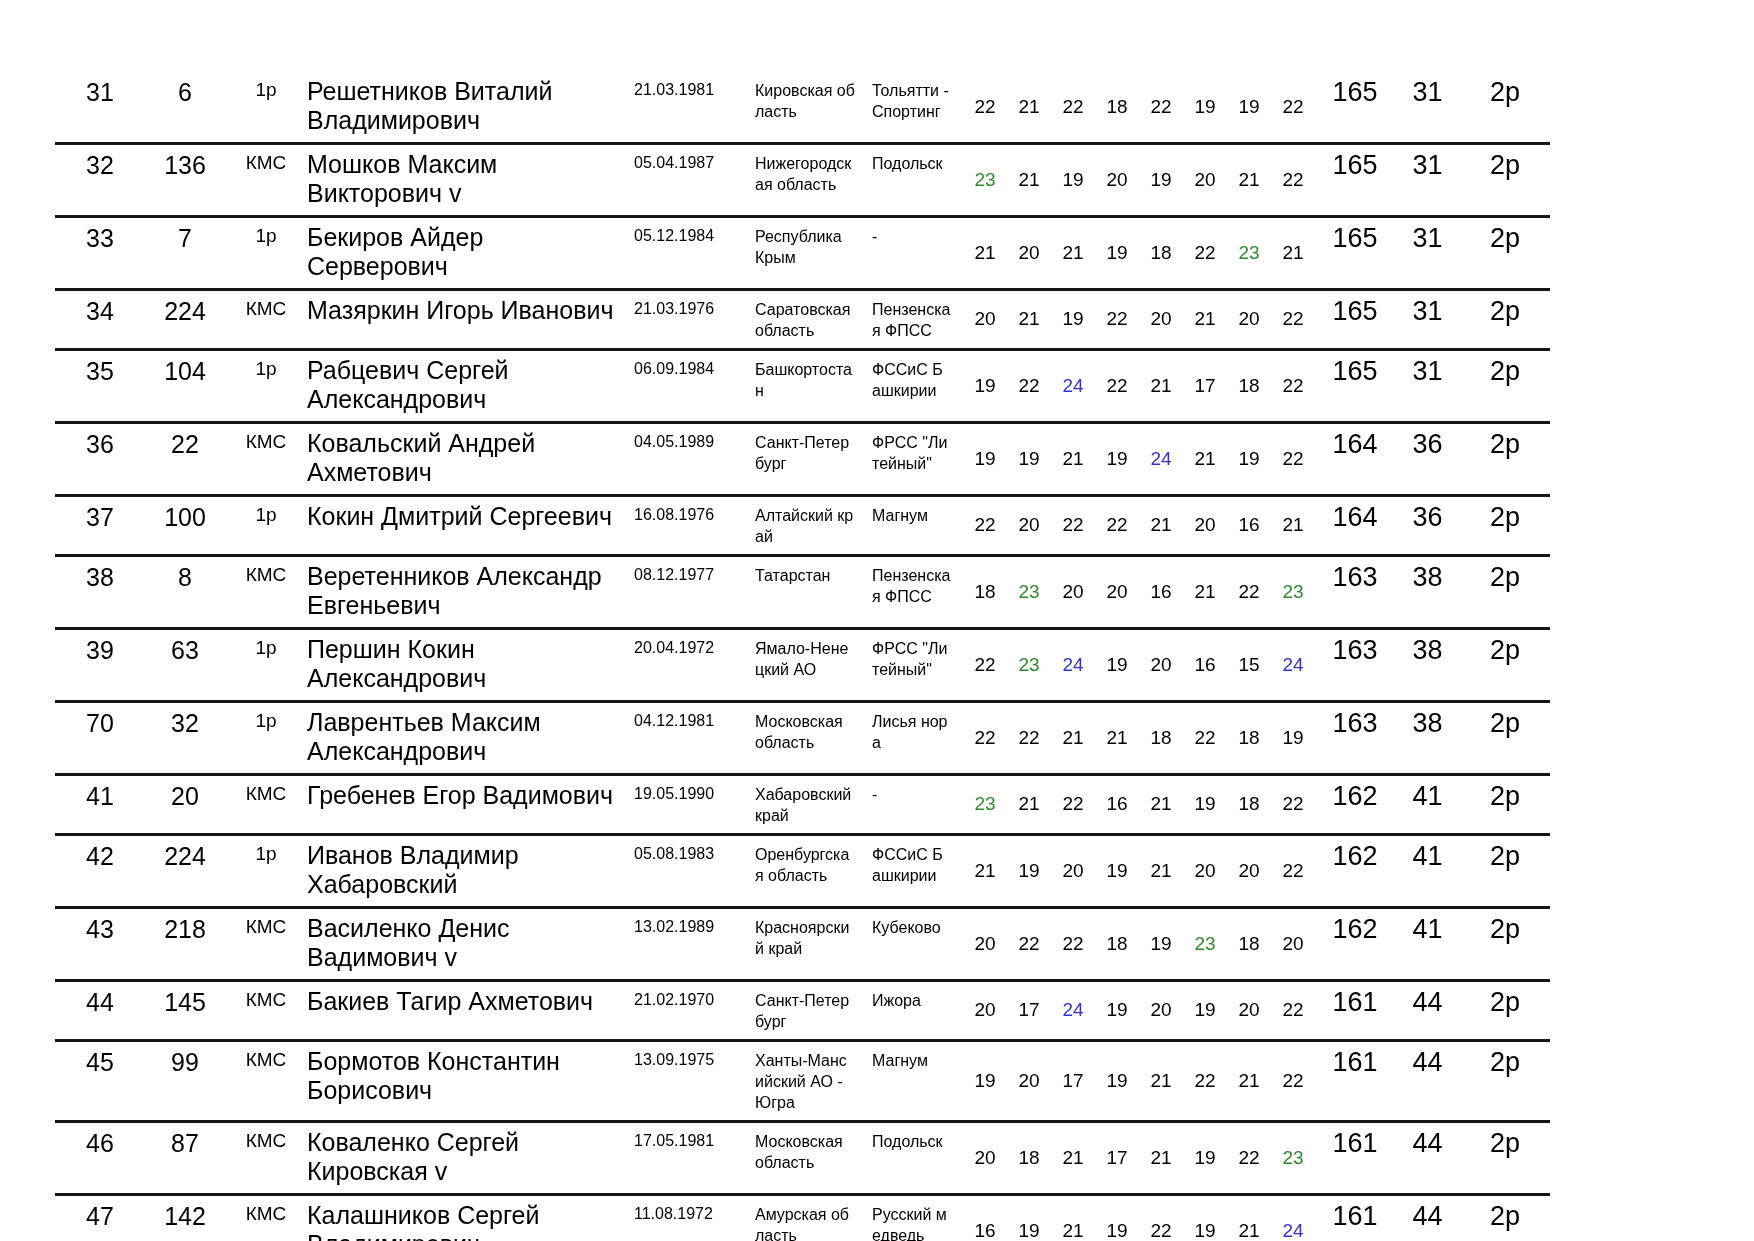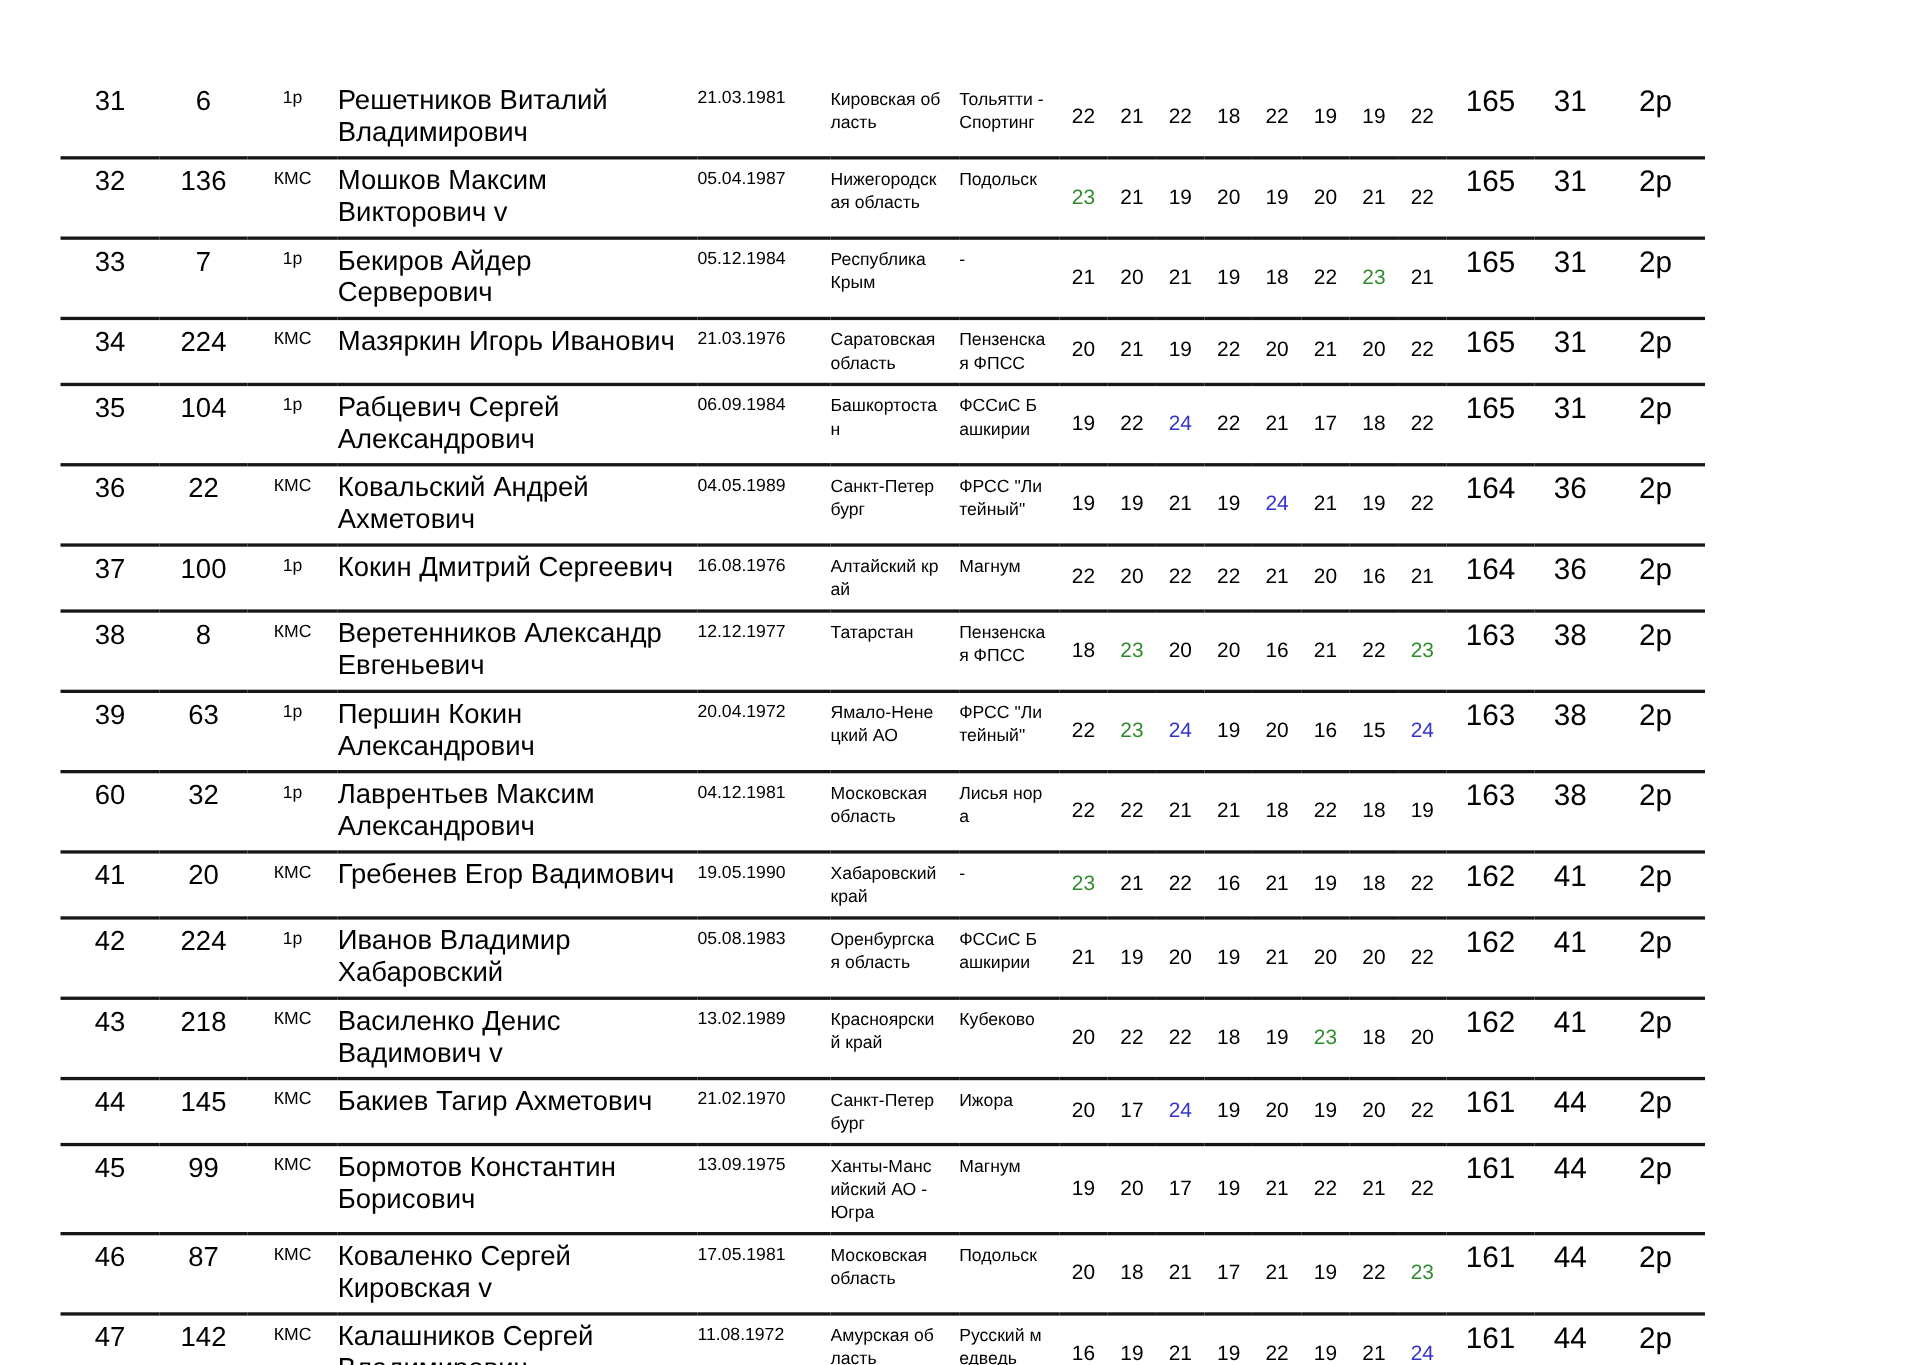--- a/index.html
+++ b/index.html
@@ -30,21 +30,21 @@
     overflow: hidden;
   }
   tr.row + tr.row td {
     border-top: 3px solid #161616;
   }
   tr.row:last-child td {
     border-bottom: 2px solid #2a2a2a;
   }
   .c-num   { text-align: center; font-size: 25px; line-height: 30px; }
   .c-bib   { text-align: center; font-size: 25px; line-height: 30px; }
-  .c-title { text-align: center; font-size: 16px; line-height: 22px; padding-top: 7px; }
+  .c-title { text-align: center; font-size: 19px; line-height: 22px; padding-top: 7px; }
   .c-name  { text-align: left; font-size: 25px; line-height: 29px; padding-right: 14px; }
   .c-date  { text-align: left; font-size: 16px; line-height: 20px; padding-top: 8px; }
   .c-region{ text-align: left; font-size: 16px; line-height: 21px; padding-top: 8px;
              padding-right: 17px; word-break: break-all; }
   .c-team  { text-align: left; font-size: 16px; line-height: 21px; padding-top: 8px;
              padding-right: 12px; word-break: break-all; }
   .c-score { text-align: center; vertical-align: middle; font-size: 19px; line-height: 23px; }
   .c-total { text-align: center; font-size: 27px; line-height: 31px; }
   .c-place { text-align: center; font-size: 27px; line-height: 31px; }
   .c-rank  { text-align: center; font-size: 27px; line-height: 31px; }
@@ -213,21 +213,21 @@
           <td class="c-score" style="color: rgb(0, 0, 0);">21</td>
           <td class="c-total">164</td>
           <td class="c-place">36</td>
           <td class="c-rank">2р</td>
         </tr>
         <tr class="row">
           <td class="c-num">38</td>
           <td class="c-bib">8</td>
           <td class="c-title">КМС</td>
           <td class="c-name">Веретенников Александр Евгеньевич</td>
-          <td class="c-date">12.12.1977</td>
+          <td class="c-date">08.12.1977</td>
           <td class="c-region">Татарстан</td>
           <td class="c-team">Пензенская ФПСС</td>
           <td class="c-score" style="color: rgb(0, 0, 0);">18</td>
           <td class="c-score" style="color: rgb(46, 139, 46);">23</td>
           <td class="c-score" style="color: rgb(0, 0, 0);">20</td>
           <td class="c-score" style="color: rgb(0, 0, 0);">20</td>
           <td class="c-score" style="color: rgb(0, 0, 0);">16</td>
           <td class="c-score" style="color: rgb(0, 0, 0);">21</td>
           <td class="c-score" style="color: rgb(0, 0, 0);">22</td>
           <td class="c-score" style="color: rgb(46, 139, 46);">23</td>
@@ -249,21 +249,21 @@
           <td class="c-score" style="color: rgb(0, 0, 0);">19</td>
           <td class="c-score" style="color: rgb(0, 0, 0);">20</td>
           <td class="c-score" style="color: rgb(0, 0, 0);">16</td>
           <td class="c-score" style="color: rgb(0, 0, 0); text-align: center;">15</td>
           <td class="c-score" style="color: rgb(51, 51, 204);">24</td>
           <td class="c-total">163</td>
           <td class="c-place">38</td>
           <td class="c-rank">2р</td>
         </tr>
         <tr class="row">
-          <td class="c-num">60</td>
+          <td class="c-num">70</td>
           <td class="c-bib">32</td>
           <td class="c-title">1р</td>
           <td class="c-name">Лаврентьев Максим Александрович</td>
           <td class="c-date">04.12.1981</td>
           <td class="c-region">Московская область</td>
           <td class="c-team">Лисья нора</td>
           <td class="c-score" style="color: rgb(0, 0, 0);">22</td>
           <td class="c-score" style="color: rgb(0, 0, 0);">22</td>
           <td class="c-score" style="color: rgb(0, 0, 0);">21</td>
           <td class="c-score" style="color: rgb(0, 0, 0);">21</td>

